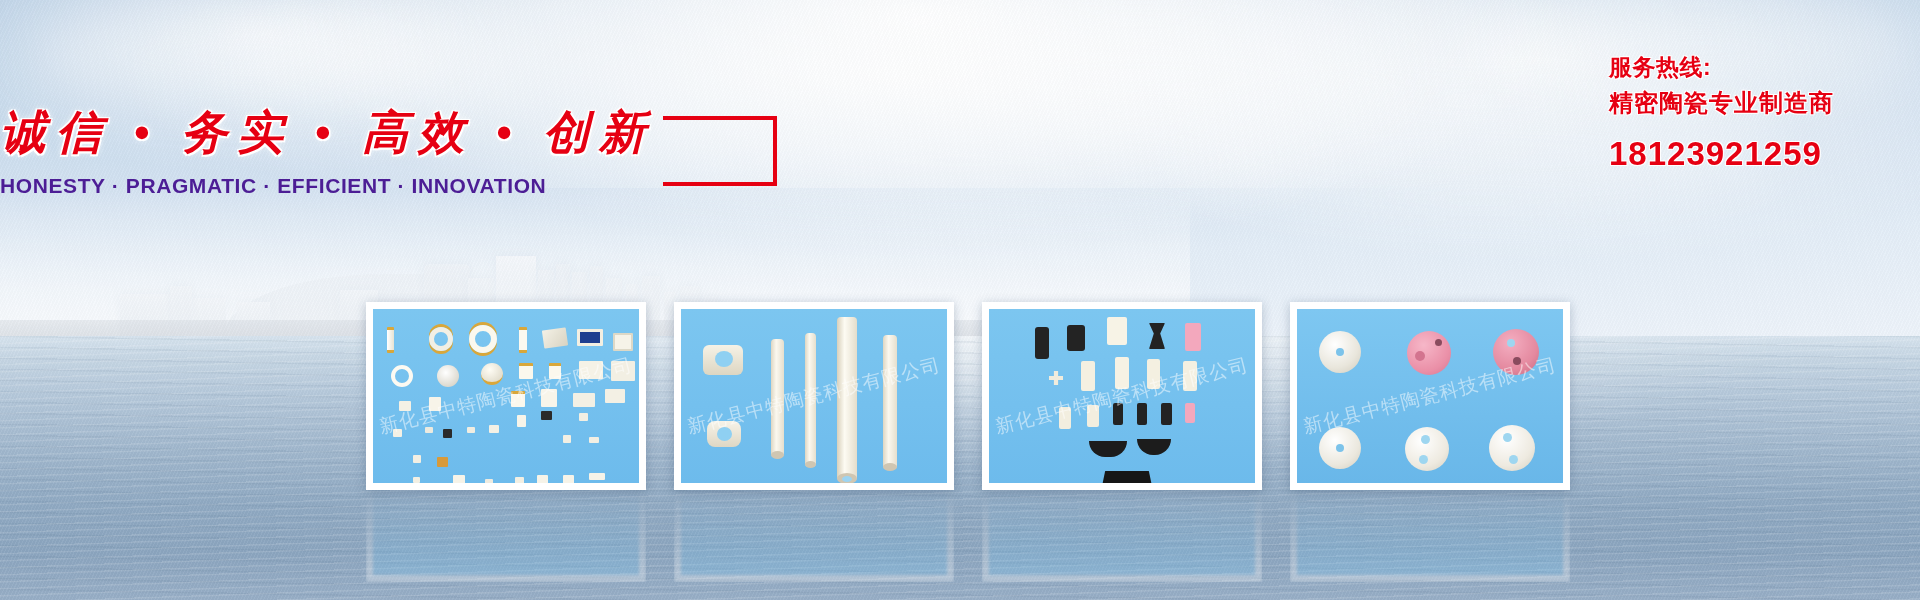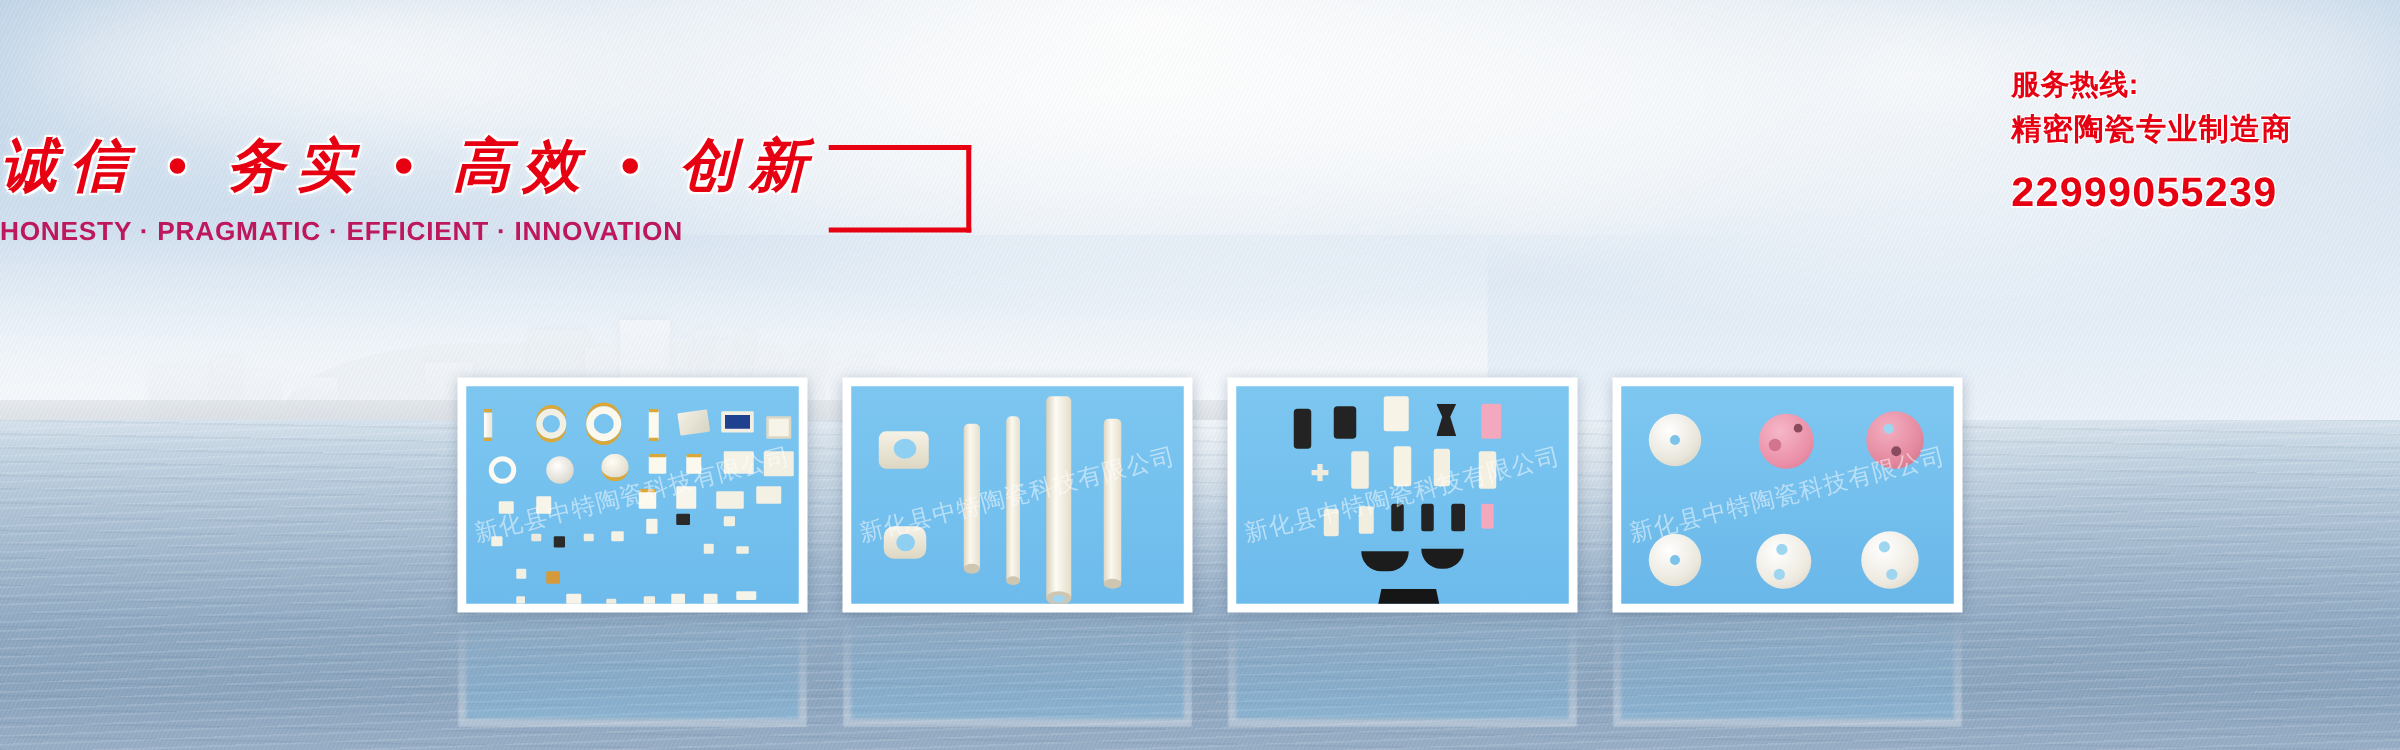--- a/index.html
+++ b/index.html
@@ -201,21 +201,21 @@
       0 0 7px rgba(255,255,255,0.95);
     white-space: nowrap;
     line-height: 1.25;
   }
   .slogan-en {
     margin-top: 12px;
     font-family: "Liberation Sans", sans-serif;
     font-size: 21px;
     font-weight: bold;
     letter-spacing: 0.6px;
-    color: #be185d;
+    color: #4c1d95;
     white-space: nowrap;
   }
 
   
   .contact {
     position: absolute;
     right: 86px;
     top: 52px;
     text-align: left;
     z-index: 12;
@@ -375,21 +375,21 @@
       <div class="bracket left"></div>
       <div class="bracket right"></div>
       <div class="slogan-cn">诚信 • 务实 • 高效 • 创新</div>
     </div>
     <div class="slogan-en">HONESTY · PRAGMATIC · EFFICIENT · INNOVATION</div>
   </div>
 
   <div class="contact">
     <div class="line hotline-label">服务热线:</div>
     <div class="line tagline">精密陶瓷专业制造商</div>
-    <div class="line hotline-number">22999055239</div>
+    <div class="line hotline-number">18123921259</div>
   </div>
 
   <div class="panels">
 
     <div class="panel-wrap">
       <div class="panel">
         <div class="panel-inner">
           <div class="part p-rect" style="left:14px;top:18px;width:7px;height:26px;background:linear-gradient(90deg,#fff,#e8e3d2);border-top:3px solid #d9a73a;border-bottom:3px solid #d9a73a;"></div>
           <div class="part p-ring" style="left:56px;top:18px;width:24px;height:24px;border-width:5px;border-color:#f2efe4;background:transparent;box-shadow:0 3px 0 #d9a73a,0 -3px 0 #d9a73a;"></div>
           <div class="part p-ring" style="left:96px;top:16px;width:28px;height:28px;border-width:6px;border-color:#fbf8ee;box-shadow:0 3px 0 #d9a73a,0 -3px 0 #d9a73a;"></div>

